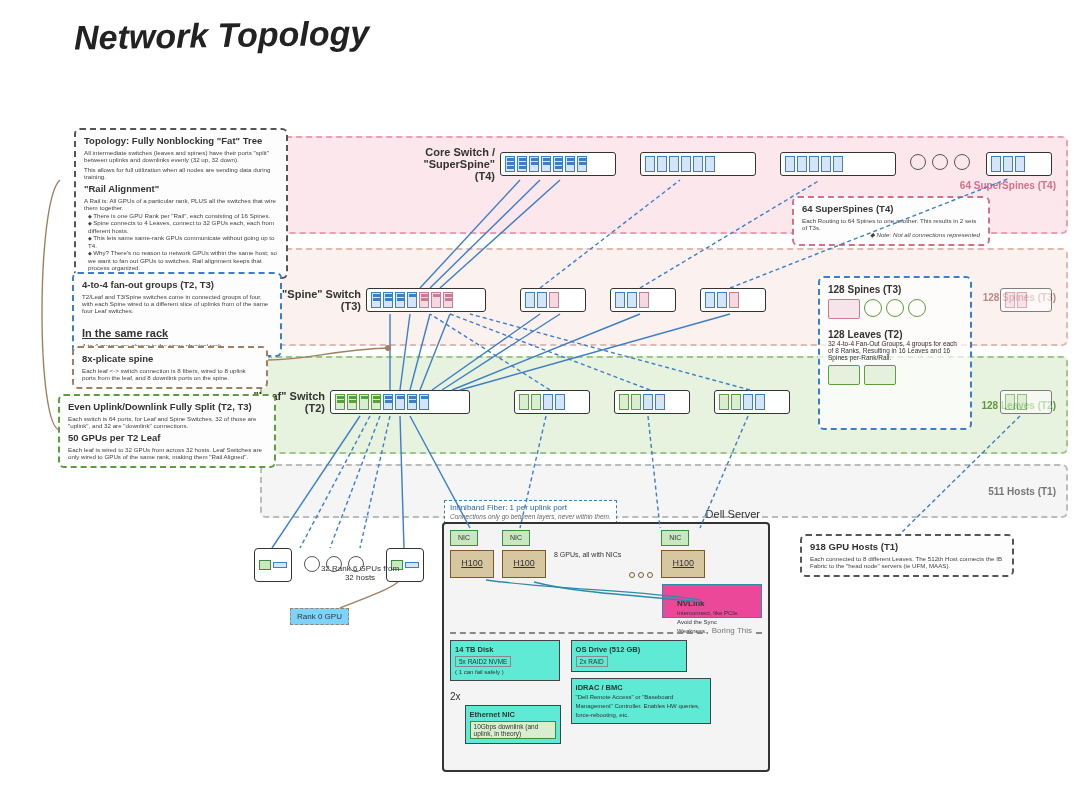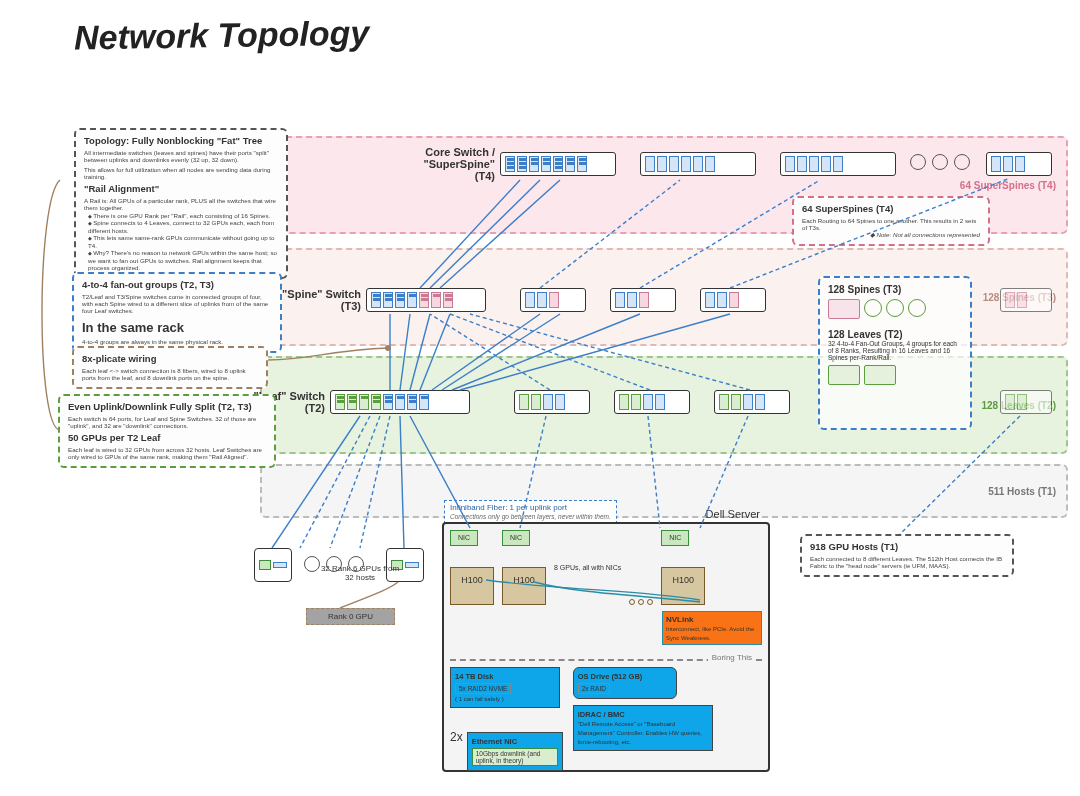--- a/index.html
+++ b/index.html
@@ -113,43 +113,43 @@
   border-radius: 4px;
   background: #f4f4f4;
   padding: 6px;
 }
 .server-label {
   position: absolute; right: 8px; top: -4px; transform: translateY(-100%);
   font-size: 11px;
 }
 .server-row { display: flex; gap: 8px; align-items: flex-start; }
 .nic { width: 28px; height: 16px; border: 1.5px solid #3b8c3b; background: #c9e8c0; font-size: 7px; text-align: center; line-height: 14px; }
-.gpu { width: 44px; height: 38px; border: 1.5px solid #7a5a2a; background: #d6c7a0; font-size: 9px; text-align: center; line-height: 24px; margin-top: 21px; }
+.gpu { width: 44px; height: 28px; border: 1.5px solid #7a5a2a; background: #d6c7a0; font-size: 9px; text-align: center; line-height: 24px; margin-top: 4px; text-decoration: underline; }
 .nvlink {
   margin-left: auto;
   width: 100px; height: 34px;
-  border: 1.5px solid #2a8ca8; background: #f97316;
-  font-size: 8px; padding: 3px; text-align: left;
+  border: 1.5px solid #2a8ca8; background: #ec4899;
+  font-size: 8px; padding: 14px; text-align: left;
 }
 .boring-divider {
   border-top: 2px dashed #888;
   margin: 14px 0 6px;
   position: relative;
 }
 .boring-divider span {
   position: absolute; right: 6px; top: -8px;
   background: #f4f4f4; padding: 0 4px;
   font-size: 8px; color: #777;
 }
 .disk-box, .os-box, .eth-box, .idrac-box {
-  border: 1.5px solid #444; background: #0ea5e9; padding: 4px;
+  border: 1.5px solid #444; background: #5eead4; padding: 4px;
   font-size: 7.5px;
 }
 .disk-box { width: 110px; }
-.os-box { width: 104px; border-radius: 6px; }
+.os-box { width: 116px; }
 .eth-box { width: 96px; margin-top: 6px; }
 .idrac-box { width: 140px; margin-top: 6px; }
 .subchip { border: 1px solid #888; padding: 1px 3px; display: inline-block; font-size: 6.5px; margin-top: 2px; }
 .subchip.green { border-color: #3b8c3b; background: #d9eed0; }
 
 
 .mini-host {
   position: absolute;
   width: 38px; height: 34px;
   border: 1.5px solid #333; border-radius: 4px; background: #fff;
@@ -181,25 +181,25 @@
   position: absolute;
   left: 444px; top: 500px;
   border: 1.5px dashed #3c7ec8;
   padding: 2px 5px;
   font-size: 8px;
   color: #2a64a5;
   background: #fff;
 }
 .rank0-tag {
   position: absolute;
-  left: 306px; top: 608px;
+  left: 290px; top: 608px;
   border: 1.5px dashed #a08060;
-  padding: 3px 21px;
+  padding: 3px 6px;
   font-size: 8px;
-  background: #a3a3a3;
+  background: #7dd3fc;
 }
 
 
 svg.wires {
   position: absolute;
   left: 0; top: 0;
   width: 1080px; height: 796px;
   pointer-events: none;
 }
 svg.wires line, svg.wires path { stroke-width: 1.4; fill: none; }
@@ -451,26 +451,26 @@
     <li>There is one GPU Rank per "Rail", each consisting of 16 Spines.</li>
     <li>Spine connects to 4 Leaves, connect to 32 GPUs each, each from different hosts.</li>
     <li>This lets same same-rank GPUs communicate without going up to T4.</li>
     <li>Why? There's no reason to network GPUs within the same host; so we want to fan out GPUs to switches. Rail alignment keeps that process organized.</li>
   </ul>
 </div>
 
 <div class="callout blue" style="left:72px; top:272px; width:210px;">
   <h4>4-to-4 fan-out groups (T2, T3)</h4>
   <p>T2/Leaf and T3/Spine switches come in connected groups of four, with each Spine wired to a different slice of uplinks from of the same four Leaf switches.</p>
-  <h4 style="margin-top:7px; font-size:13px;">In the same rack</h4>
+  <h4 style="margin-top:13px; font-size:11px;text-decoration:underline;">In the same rack</h4>
   <p>4-to-4 groups are always in the same physical rack.</p>
 </div>
 
 <div class="callout brown" style="left:72px; top:346px; width:196px;">
-  <h4>8x-plicate wiring</h4>
+  <h4>8x-plicate spine</h4>
   <p>Each leaf &lt;-&gt; switch connection is 8 fibers, wired to 8 uplink ports from the leaf, and 8 downlink ports on the spine.</p>
 </div>
 
 <div class="callout green" style="left:58px; top:394px; width:218px;">
   <h4>Even Uplink/Downlink Fully Split (T2, T3)</h4>
   <p>Each switch is 64 ports, for Leaf and Spine Switches. 32 of those are "uplink", and 32 are "downlink" connections.</p>
   <h4 style="margin-top:4px;">50 GPUs per T2 Leaf</h4>
   <p>Each leaf is wired to 32 GPUs from across 32 hosts. Leaf Switches are only wired to GPUs of the same rank, making them "Rail Aligned".</p>
 </div>
 
@@ -538,21 +538,21 @@
       <span>Boring This</span>
     </div>
   <div style="display:flex; gap:10px;">
     <div>
       <div class="disk-box">
         <b>14 TB Disk</b><br>
         <span class="subchip">5x  RAID2 NVME</span><br>
         <span style="font-size:6px;">( 1 can fail safely )</span>
       </div>
       <div style="display:flex;gap:4px;align-items:flex-start;margin-top:6px;">
-        <span style="font-size:12px;margin-top:16px;">2x</span>
+        <span style="font-size:10px;margin-top:4px;">2x</span>
         <div class="eth-box" style="margin-top:18px;">
           <b>Ethernet NIC</b><br>
           <span class="subchip green">10Gbps downlink (and uplink, in theory)</span>
         </div>
       </div>
     </div>
     <div>
       <div class="os-box">
         <b>OS Drive (512 GB)</b><br>
         <span class="subchip">2x  RAID</span>

